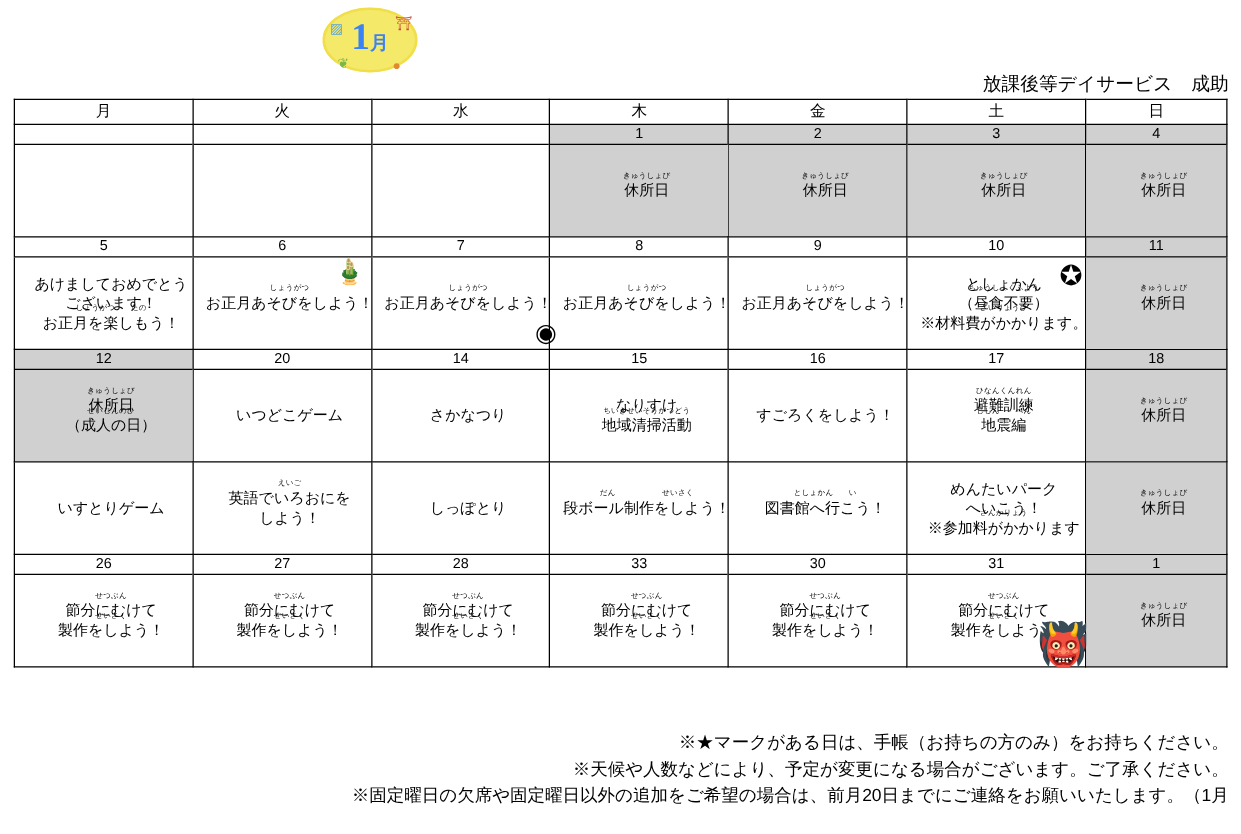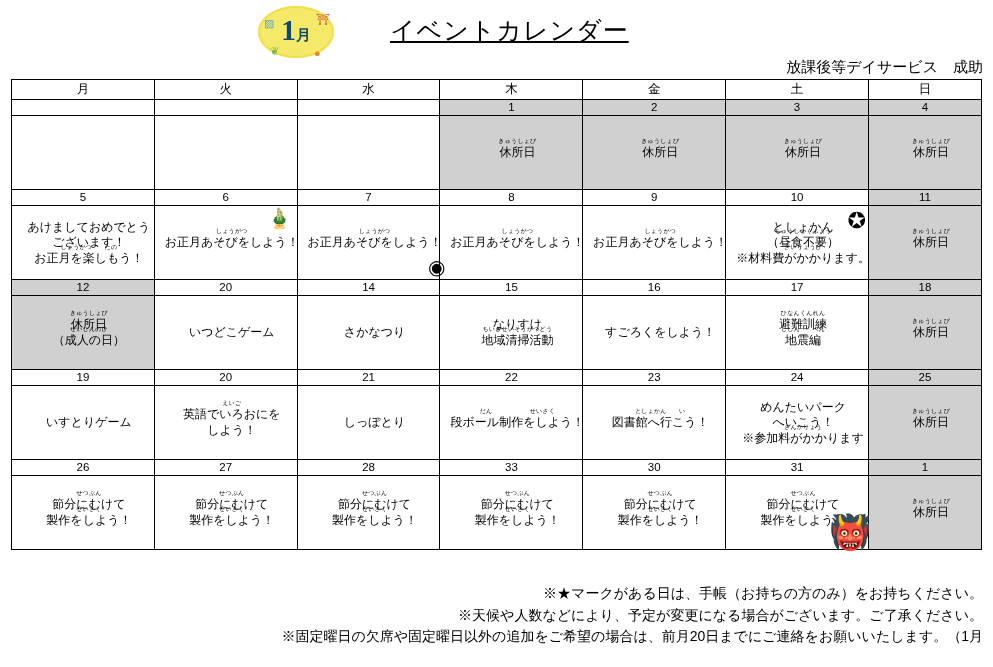--- a/index.html
+++ b/index.html
@@ -44,21 +44,21 @@
     box-shadow: 0 0 0 2px #f0df4a inset;
   }
   .badge-num {
     position: absolute;
     left: 0;
     top: 4px;
     width: 76px;
     text-align: center;
     font-size: 30px;
     font-weight: bold;
-    color: #0c4a6e;
+    color: #3b82f6;
     font-family: "Liberation Serif", serif;
     line-height: 44px;
   }
   .badge-deco {
     position: absolute;
     font-size: 11px;
     line-height: 1;
   }
   .badge-deco.d1 { left: 6px; top: 14px; color: #5aa3d6; }
   .badge-deco.d2 { left: 58px; top: 10px; color: #d14b3c; }
@@ -200,21 +200,20 @@
 
   <div class="header">
     <div class="month-badge">
       <div class="badge-blob"></div>
       <div class="badge-num"><span>1</span><span style="font-size:15px;">月</span></div>
       <span class="badge-deco d1">▨</span>
       <span class="badge-deco d2">⛩</span>
       <span class="badge-deco d3">❦</span>
       <span class="badge-deco d4">●</span>
     </div>
-    <div class="title">イベントカレンダー</div>
     <div class="facility">放課後等デイサービス　成助</div>
   </div>
 
   <table class="cal">
     <thead>
       <tr>
         <th>月</th>
         <th>火</th>
         <th>水</th>
         <th>木</th>
@@ -360,29 +359,20 @@
               <div class="line"><span class="ruby c">じしん　　へん</span>地震編</div>
             </div>
           </td>
           <td class="cell closed">
             <div class="cell-inner">
               <div class="line"><span class="ruby c">きゅうしょび</span>休所日</div>
             </div>
           </td>
         </tr>
         <tr>
-          <td class="daynum">19</td>
-          <td class="daynum">20</td>
-          <td class="daynum">21</td>
-          <td class="daynum">22</td>
-          <td class="daynum">23</td>
-          <td class="daynum">24</td>
-          <td class="daynum closed">25</td>
-        </tr>
-        <tr>
           <td class="cell">
             <div class="cell-inner">
               <div class="line">いすとりゲーム</div>
             </div>
           </td>
           <td class="cell">
             <div class="cell-inner">
               <div class="line"><span class="ruby c">えいご</span>英語でいろおにを</div>
               <div class="line">しよう！</div>
             </div>

